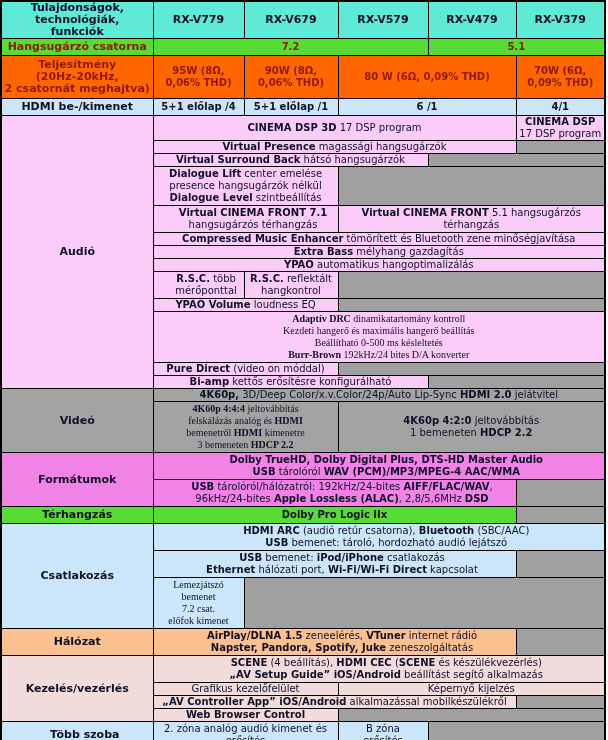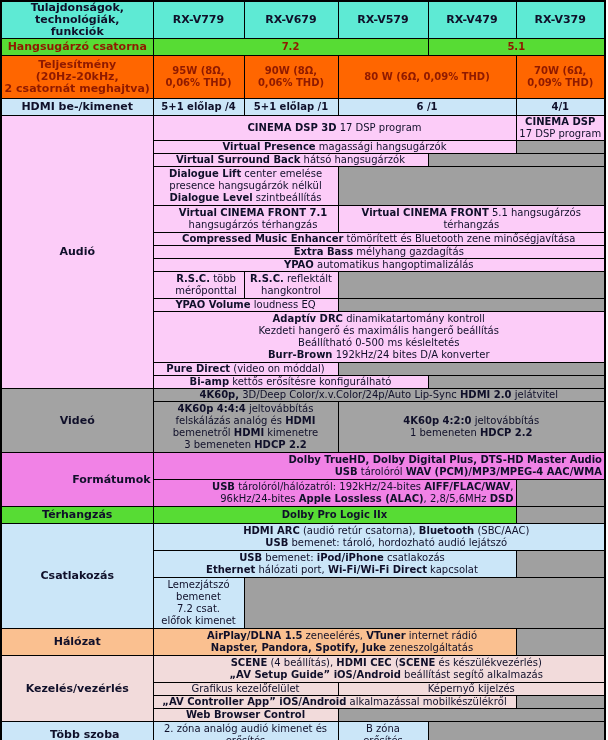--- a/index.html
+++ b/index.html
@@ -9,25 +9,25 @@
   .hdr td{height:36px;font-weight:bold;font-size:11px;background:#5eead4;}
   .lbl{font-weight:bold;font-size:11px;}
   .b{font-weight:bold;}
   .pre{white-space:pre-line;}
   .red{color:#8f1a00;}
   .bg-green{background:#57dc34;}
   .bg-orange{background:#ff6600;}
   .bg-blue{background:#cbe6f8;}
   .bg-pink{background:#fcccf8;}
   .bg-yellow{background:#a3a3a3;}
-  .bg-magenta{background:#f182e6;text-align:right;}
+  .bg-magenta{background:#f182e6;}
   .bg-lorange{background:#fac090;}
   .bg-rose{background:#f2dbdb;}
   .na{background:#a0a0a0;}
-  .h16{height:16px;} .h24{height:24px;} .h26{height:26px;padding-left:17px;} .h38{height:38px;} .h42{height:42px;} .h50{height:50px;}
+  .h16{height:16px;} .h24{height:24px;} .h26{height:26px;padding-left:17px;} .h38{height:38px;} .h42{height:42px;} .h50{height:50px;font-family:Liberation Serif, serif;}
 </style>
 </head>
 <body>
 
 <table>
   <colgroup>
     <col style="width:152px">
       <col style="width:91px">
       <col style="width:94px">
       <col style="width:90px">

